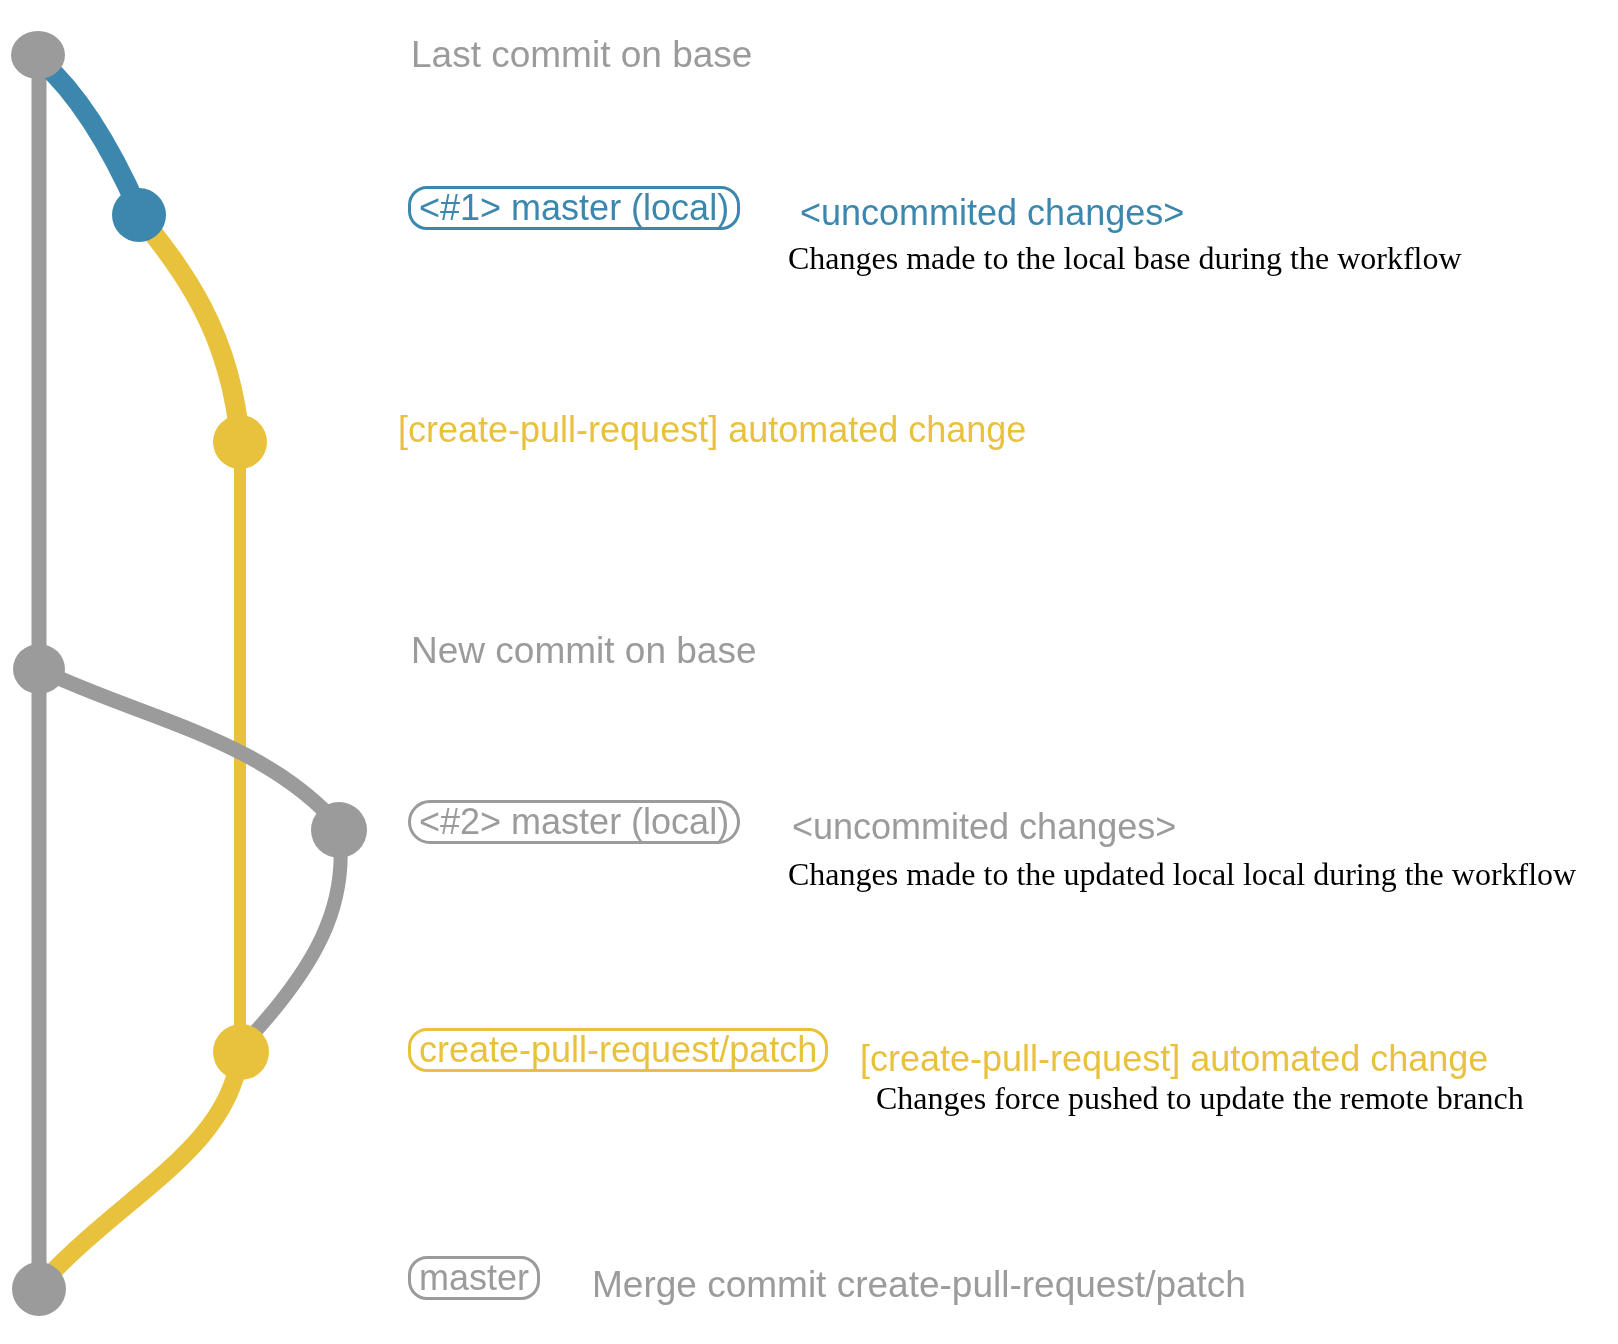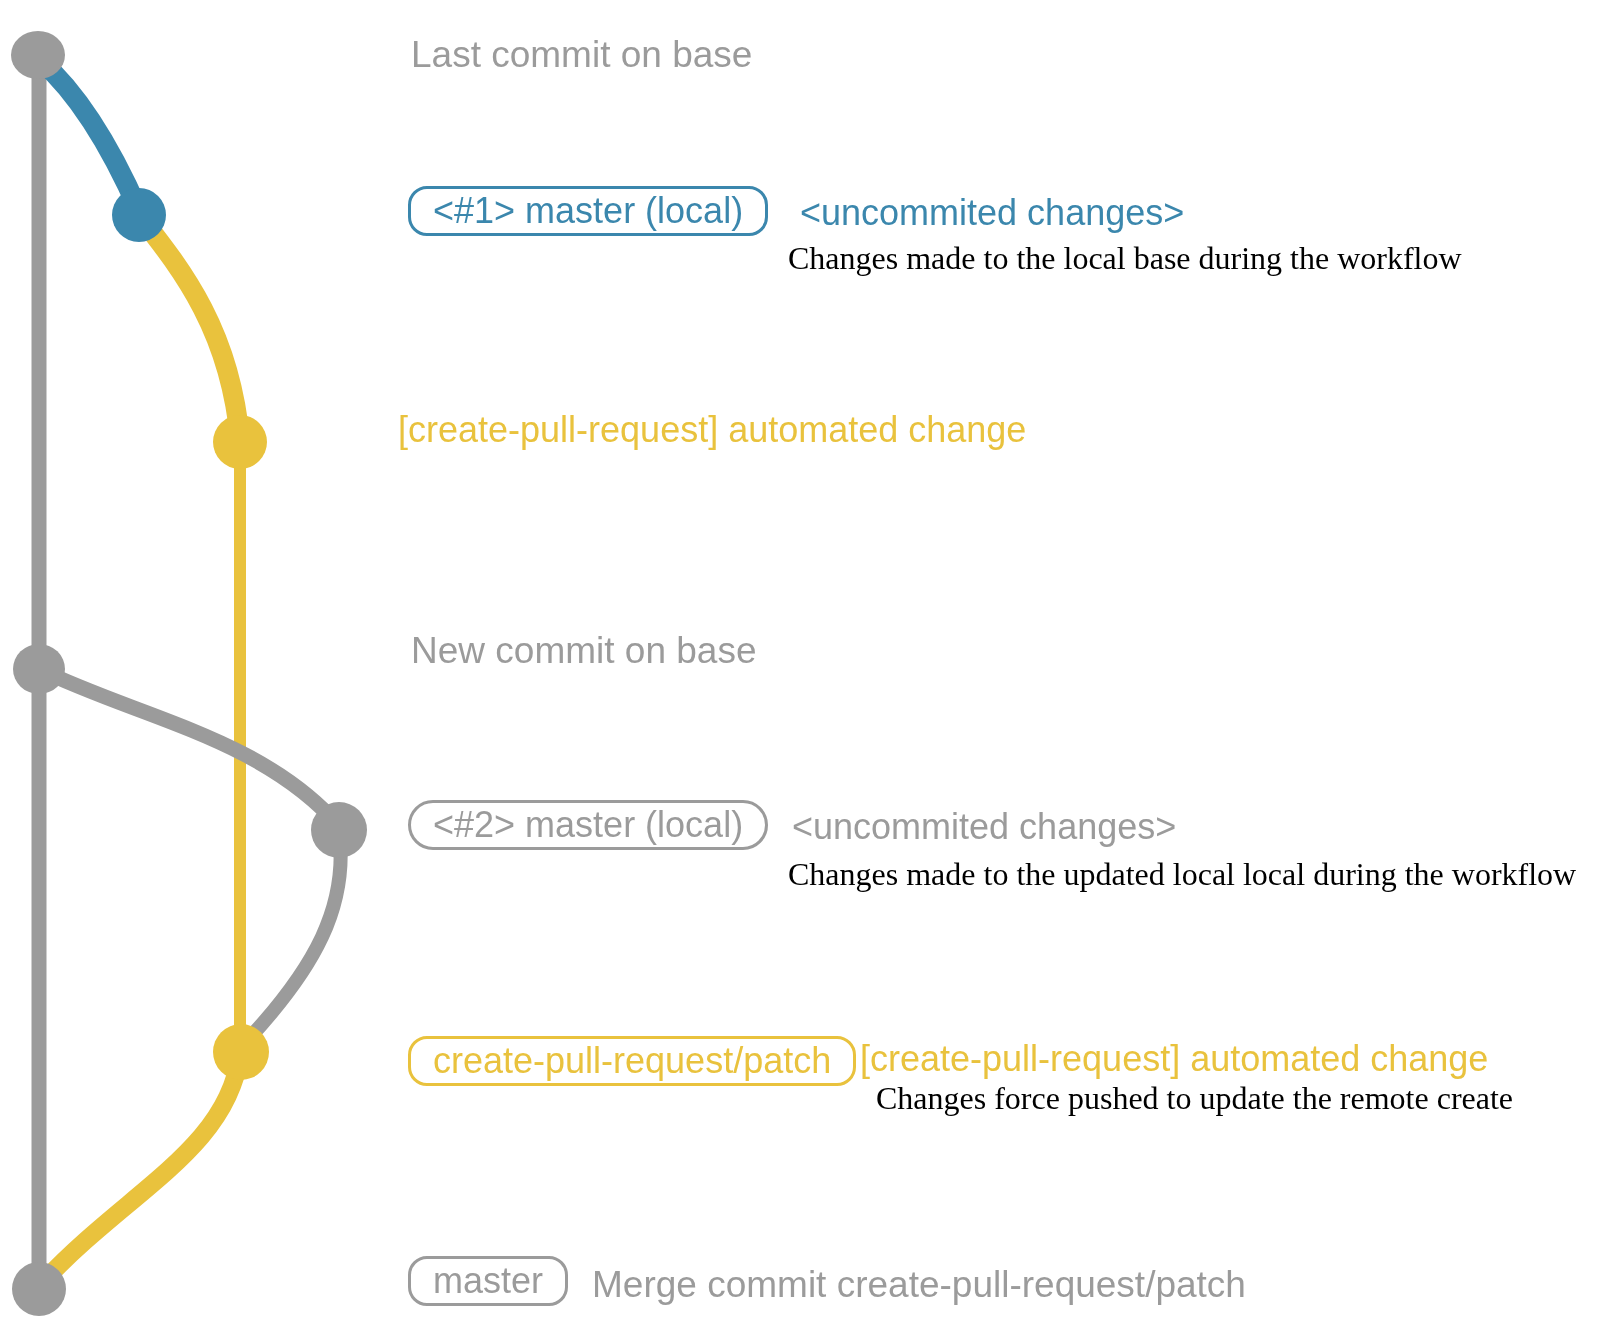--- a/index.html
+++ b/index.html
@@ -18,21 +18,21 @@
   .node-yellow{fill:var(--yellow);}
   .txt{position:absolute;white-space:nowrap;}
   .gray-label{color:var(--gray);font-size:37px;line-height:42px;}
   .headline{font-size:36px;line-height:42px;}
   .headline.blue{color:var(--blue);}
   .headline.gray{color:var(--gray);}
   .headline.yellow{color:var(--yellow);}
   .desc{font-family:"Liberation Serif",serif;color:#000000;font-size:32px;line-height:36px;}
   .badge{
     position:absolute;display:inline-flex;align-items:center;justify-content:center;
-    height:50px;padding:0 22px;border:3px solid;border-radius:19px;
+    height:44px;padding:0 8px;border:3px solid;border-radius:19px;
     font-size:36px;white-space:nowrap;box-sizing:border-box;background:#ffffff;
   }
   .badge.blue{color:var(--blue);border-color:var(--blue);}
   .badge.gray{color:var(--gray);border-color:var(--gray);}
   .badge.yellow{color:var(--yellow);border-color:var(--yellow);}
 </style>
 </head>
 <body>
 
 <div class="stage">
@@ -69,20 +69,20 @@
   <div class="txt desc" style="left:788px;top:240px;">Changes made to the local base during the workflow</div>
 
   <div class="txt headline yellow" style="left:398px;top:409px;">[create-pull-request] automated change</div>
 
   <div class="txt gray-label" style="left:411px;top:630px;">New commit on base</div>
 
   <div class="badge gray" style="left:408px;top:800px;border-radius:26px;">&lt;#2&gt; master (local)</div>
   <div class="txt headline gray" style="left:792px;top:806px;">&lt;uncommited changes&gt;</div>
   <div class="txt desc" style="left:788px;top:856px;">Changes made to the updated local local during the workflow</div>
 
-  <div class="badge yellow" style="left:408px;top:1028px;margin-top:8px;">create-pull-request/patch</div>
+  <div class="badge yellow" style="left:408px;top:1028px;">create-pull-request/patch</div>
   <div class="txt headline yellow" style="left:860px;top:1038px;">[create-pull-request] automated change</div>
-  <div class="txt desc" style="left:876px;top:1080px;">Changes force pushed to update the remote create</div>
+  <div class="txt desc" style="left:876px;top:1080px;">Changes force pushed to update the remote branch</div>
 
   <div class="badge gray" style="left:408px;top:1256px;">master</div>
   <div class="txt gray-label" style="left:592px;top:1264px;">Merge commit create-pull-request/patch</div>
 
 </div>
 
 </body></html>

